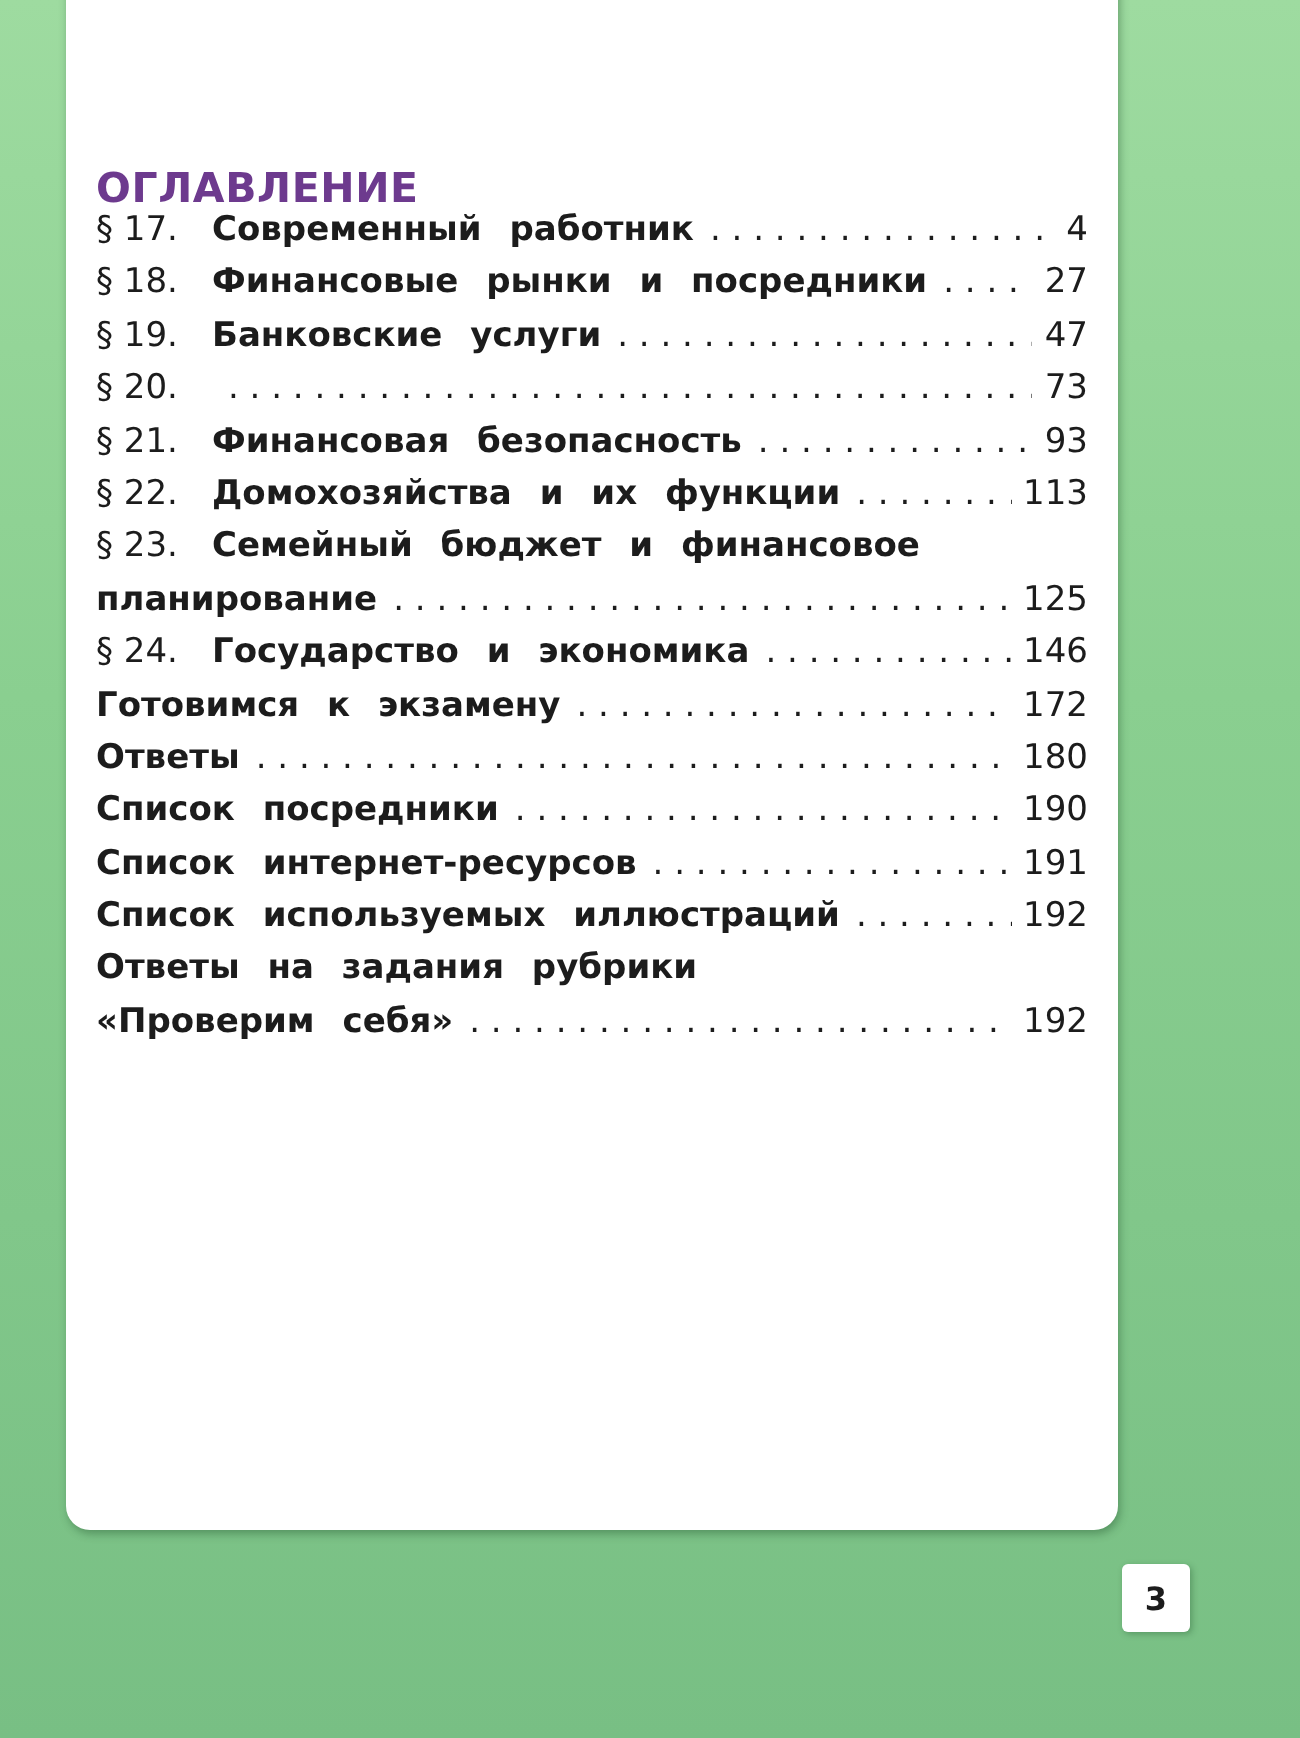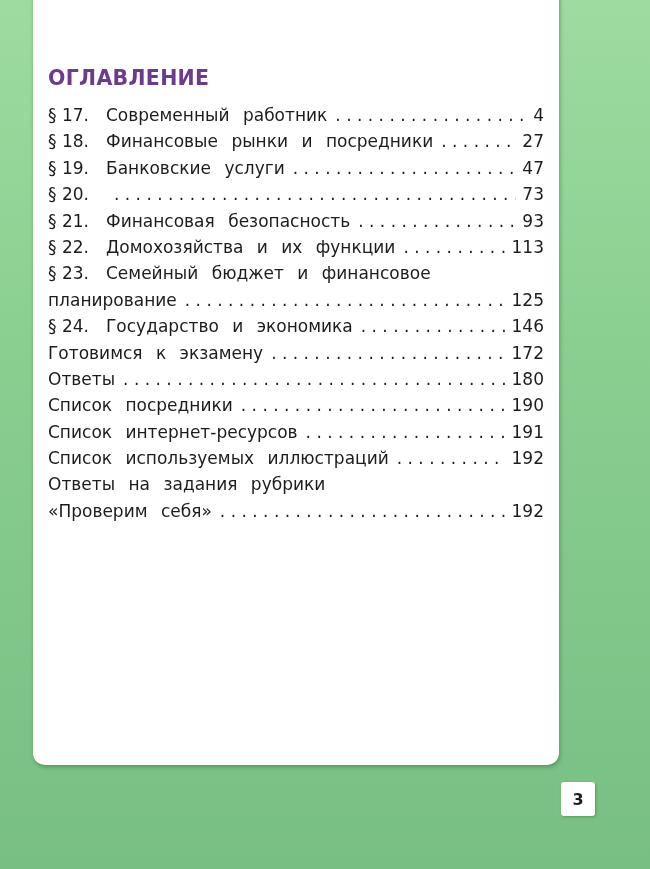--- a/index.html
+++ b/index.html
@@ -20,21 +20,21 @@
       top: -10px;
       width: 526px;
       height: 775px;
       background: #ffffff;
       border-radius: 0 0 12px 12px;
       box-shadow: 1px 2px 4px rgba(40, 90, 50, 0.45);
     }
     .toc-title {
       position: absolute;
       left: 48px;
-      top: 66px;
+      top: 82px;
       font-family: "DejaVu Sans", sans-serif;
       font-weight: bold;
       font-size: 20.5px;
       color: #6d3a8e;
       letter-spacing: 0.3px;
     }
     .toc {
       position: absolute;
       left: 48px;
       top: 102px;
@@ -50,20 +50,21 @@
       line-height: 26.4px;
       white-space: nowrap;
     }
     .toc-row .num {
       flex: 0 0 auto;
       width: 58px;
     }
     .toc-row .text {
       flex: 0 0 auto;
       word-spacing: 8px;
+      font-weight: bold;
     }
     .toc-row .dots {
       flex: 1 1 auto;
       overflow: hidden;
       margin: 0 6px 0 8px;
       letter-spacing: 3.4px;
       color: #1c1c1c;
     }
     .toc-row .dots::before {
       content: ". . . . . . . . . . . . . . . . . . . . . . . . . . . . . . . . . . . . . . . . . . . . . . . . . . . . .";

